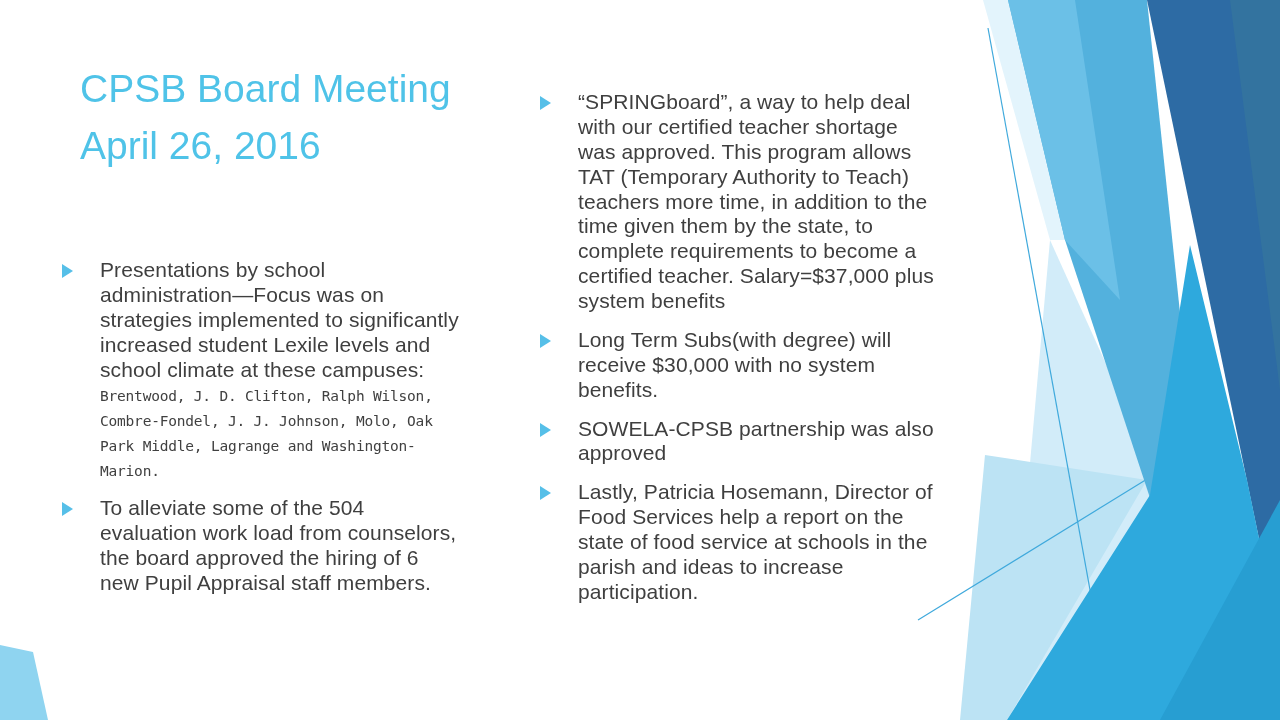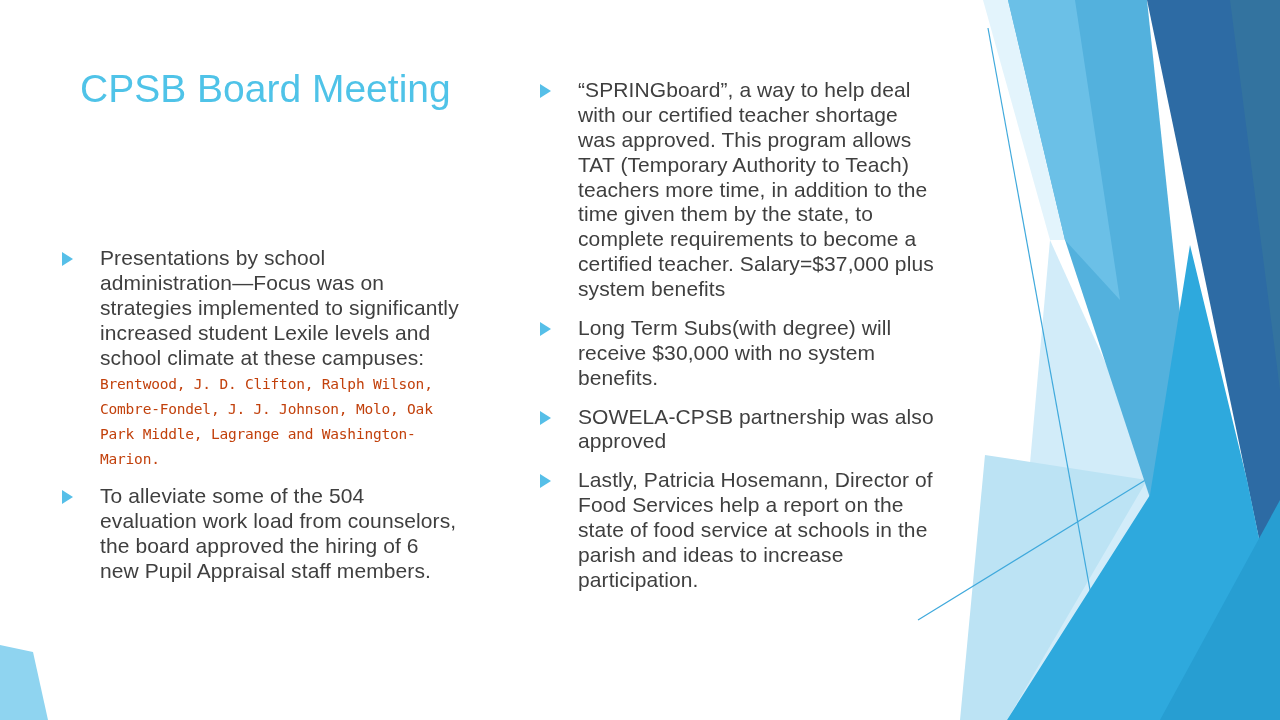--- a/index.html
+++ b/index.html
@@ -13,34 +13,34 @@
   .title{
     position:absolute;left:80px;top:60px;margin:0;
     font-size:39px;font-weight:400;line-height:1.47;
     color:#4FC3E8;letter-spacing:0px;white-space:nowrap;
   }
 
   .col{position:absolute;}
   .col-left{left:62px;top:246px;width:400px;}
   .col-right{left:540px;top:78px;width:394px;}
 
-  .bullet{display:flex;align-items:flex-start;margin:0 0 14px 0;}
+  .bullet{display:flex;align-items:flex-start;margin:12px 0 14px 0;}
   .marker{
     flex:0 0 auto;width:0;height:0;margin:6px 27px 0 0;
     border-left:11px solid #56BFE8;
     border-top:7px solid transparent;
     border-bottom:7px solid transparent;
   }
   .bt{
     margin:0;font-size:21px;line-height:1.185;color:#3F3F3F;
     letter-spacing:0.1px;
   }
   .detail{
     font-family:"DejaVu Sans Mono", monospace;
-    font-size:14.5px;line-height:21px;color:#c2410c;letter-spacing:-0.2px;
+    font-size:14.5px;line-height:21px;color:#404040;letter-spacing:-0.2px;
   }
 </style>
 </head>
 <body>
 
 <div class="slide">
 
   <svg class="decor" viewBox="0 0 1280 720" aria-hidden="true">
     <polygon points="1050,240 1190,550 1103,720 1007,720" fill="#D2ECF9"></polygon>
     <polygon points="985,455 1147,480 1007,720 960,720" fill="#BCE3F4"></polygon>
@@ -51,20 +51,21 @@
     <polygon points="1008,0 1075,0 1120,300 1065,240" fill="#6BC0E7"></polygon>
     <polygon points="1147,0 1280,0 1280,640" fill="#2D6BA4"></polygon>
     <polygon points="1230,0 1280,0 1280,390" fill="#33739F"></polygon>
     <polygon points="1190,245 1247,480 1280,640 1280,720 1007,720 1150,495" fill="#2EA9DD"></polygon>
     <polygon points="1160,720 1280,500 1280,720" fill="#279ED2"></polygon>
     <polygon points="0,645 33,652 48,720 0,720" fill="#8FD4F0"></polygon>
   </svg>
 
   <h1 class="title">
     <span>CPSB Board Meeting</span><br>
+    <span>April 26, 2016</span>
   </h1>
 
   <div class="col col-left">
       <div class="bullet">
         <span class="marker"></span>
         <p class="bt"><span>Presentations by school administration—Focus was on strategies implemented to significantly increased student Lexile levels and school climate at these campuses: </span><span class="detail">Brentwood, J. D. Clifton, Ralph Wilson, Combre-Fondel, J. J. Johnson, Molo, Oak Park Middle, Lagrange and Washington-Marion.</span></p>
       </div>
       <div class="bullet">
         <span class="marker"></span>
         <p class="bt"><span>To alleviate some of the 504 evaluation work load from counselors, the board approved the hiring of 6 new Pupil Appraisal staff members.</span></p>

